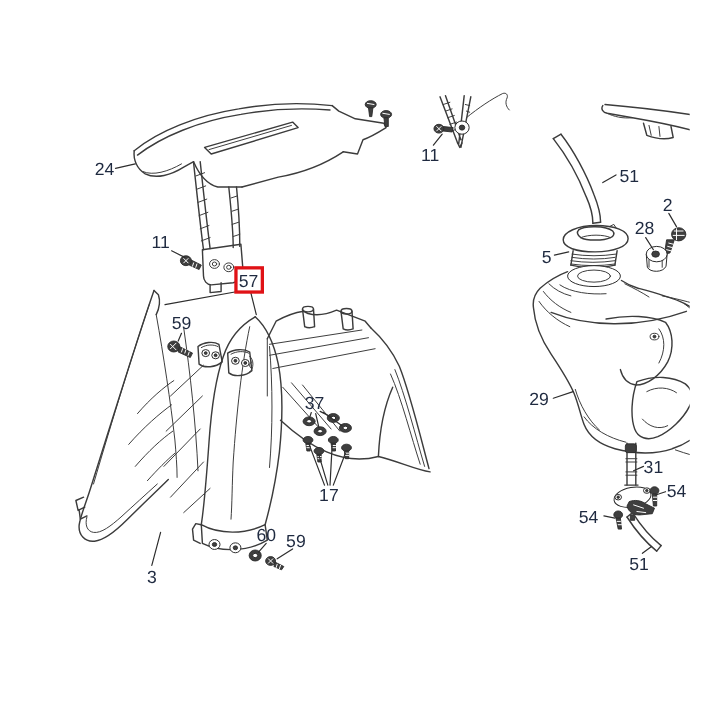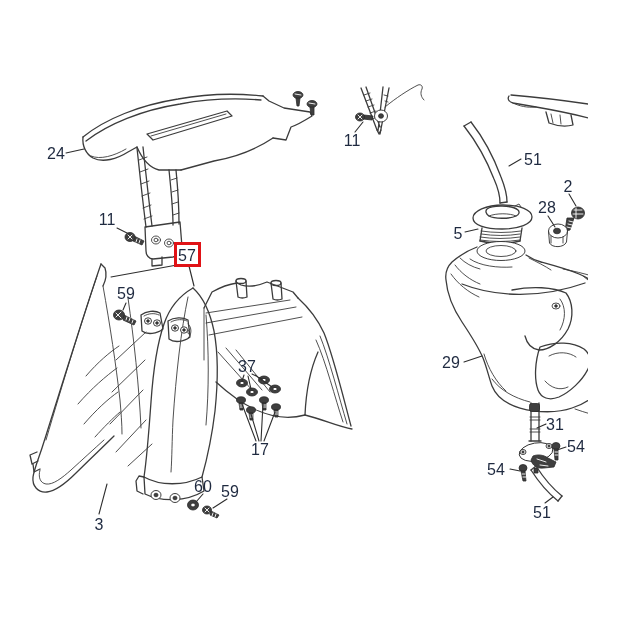--- a/index.html
+++ b/index.html
@@ -1,17 +1,17 @@
 <!DOCTYPE html>
 <html style="--background: #ffffff; --line: #3c3c3c; --label: #1f2a40; --highlight: #e01216;"><head>
 <meta charset="utf-8">
 <style>
   html,body{margin:0;padding:0;background:#fff;}
   .stage{position:relative;width:588px;height:640px;background:var(--background,#ffffff);overflow:hidden;
-         font-family:"Liberation Sans",sans-serif;}
+         font-family:"Liberation Sans",sans-serif;margin-left:39px;}
   svg{position:absolute;left:0;top:0;}
   .ln{fill:none;stroke:var(--line,#3c3c3c);stroke-width:1.3;stroke-linecap:round;stroke-linejoin:round;}
   .thin{fill:none;stroke:var(--line,#3c3c3c);stroke-width:0.9;stroke-linecap:round;}
   .lead{fill:none;stroke:#2e2e2e;stroke-width:1.1;stroke-linecap:round;}
   .dark{fill:#3f3f3f;stroke:#2a2a2a;stroke-width:0.8;}
   .wht{fill:#ffffff;stroke:#2a2a2a;stroke-width:0.9;}
   .wtick{stroke:#ffffff;stroke-width:0.9;fill:none;stroke-linecap:round;}
   .callout{fill:var(--label,#1f2a40);font-size:16px;font-weight:400;text-anchor:middle;
            font-family:"Liberation Sans",sans-serif;}
   .hl-rect{fill:#ffffff;stroke:var(--highlight,#e01216);stroke-width:3;}

